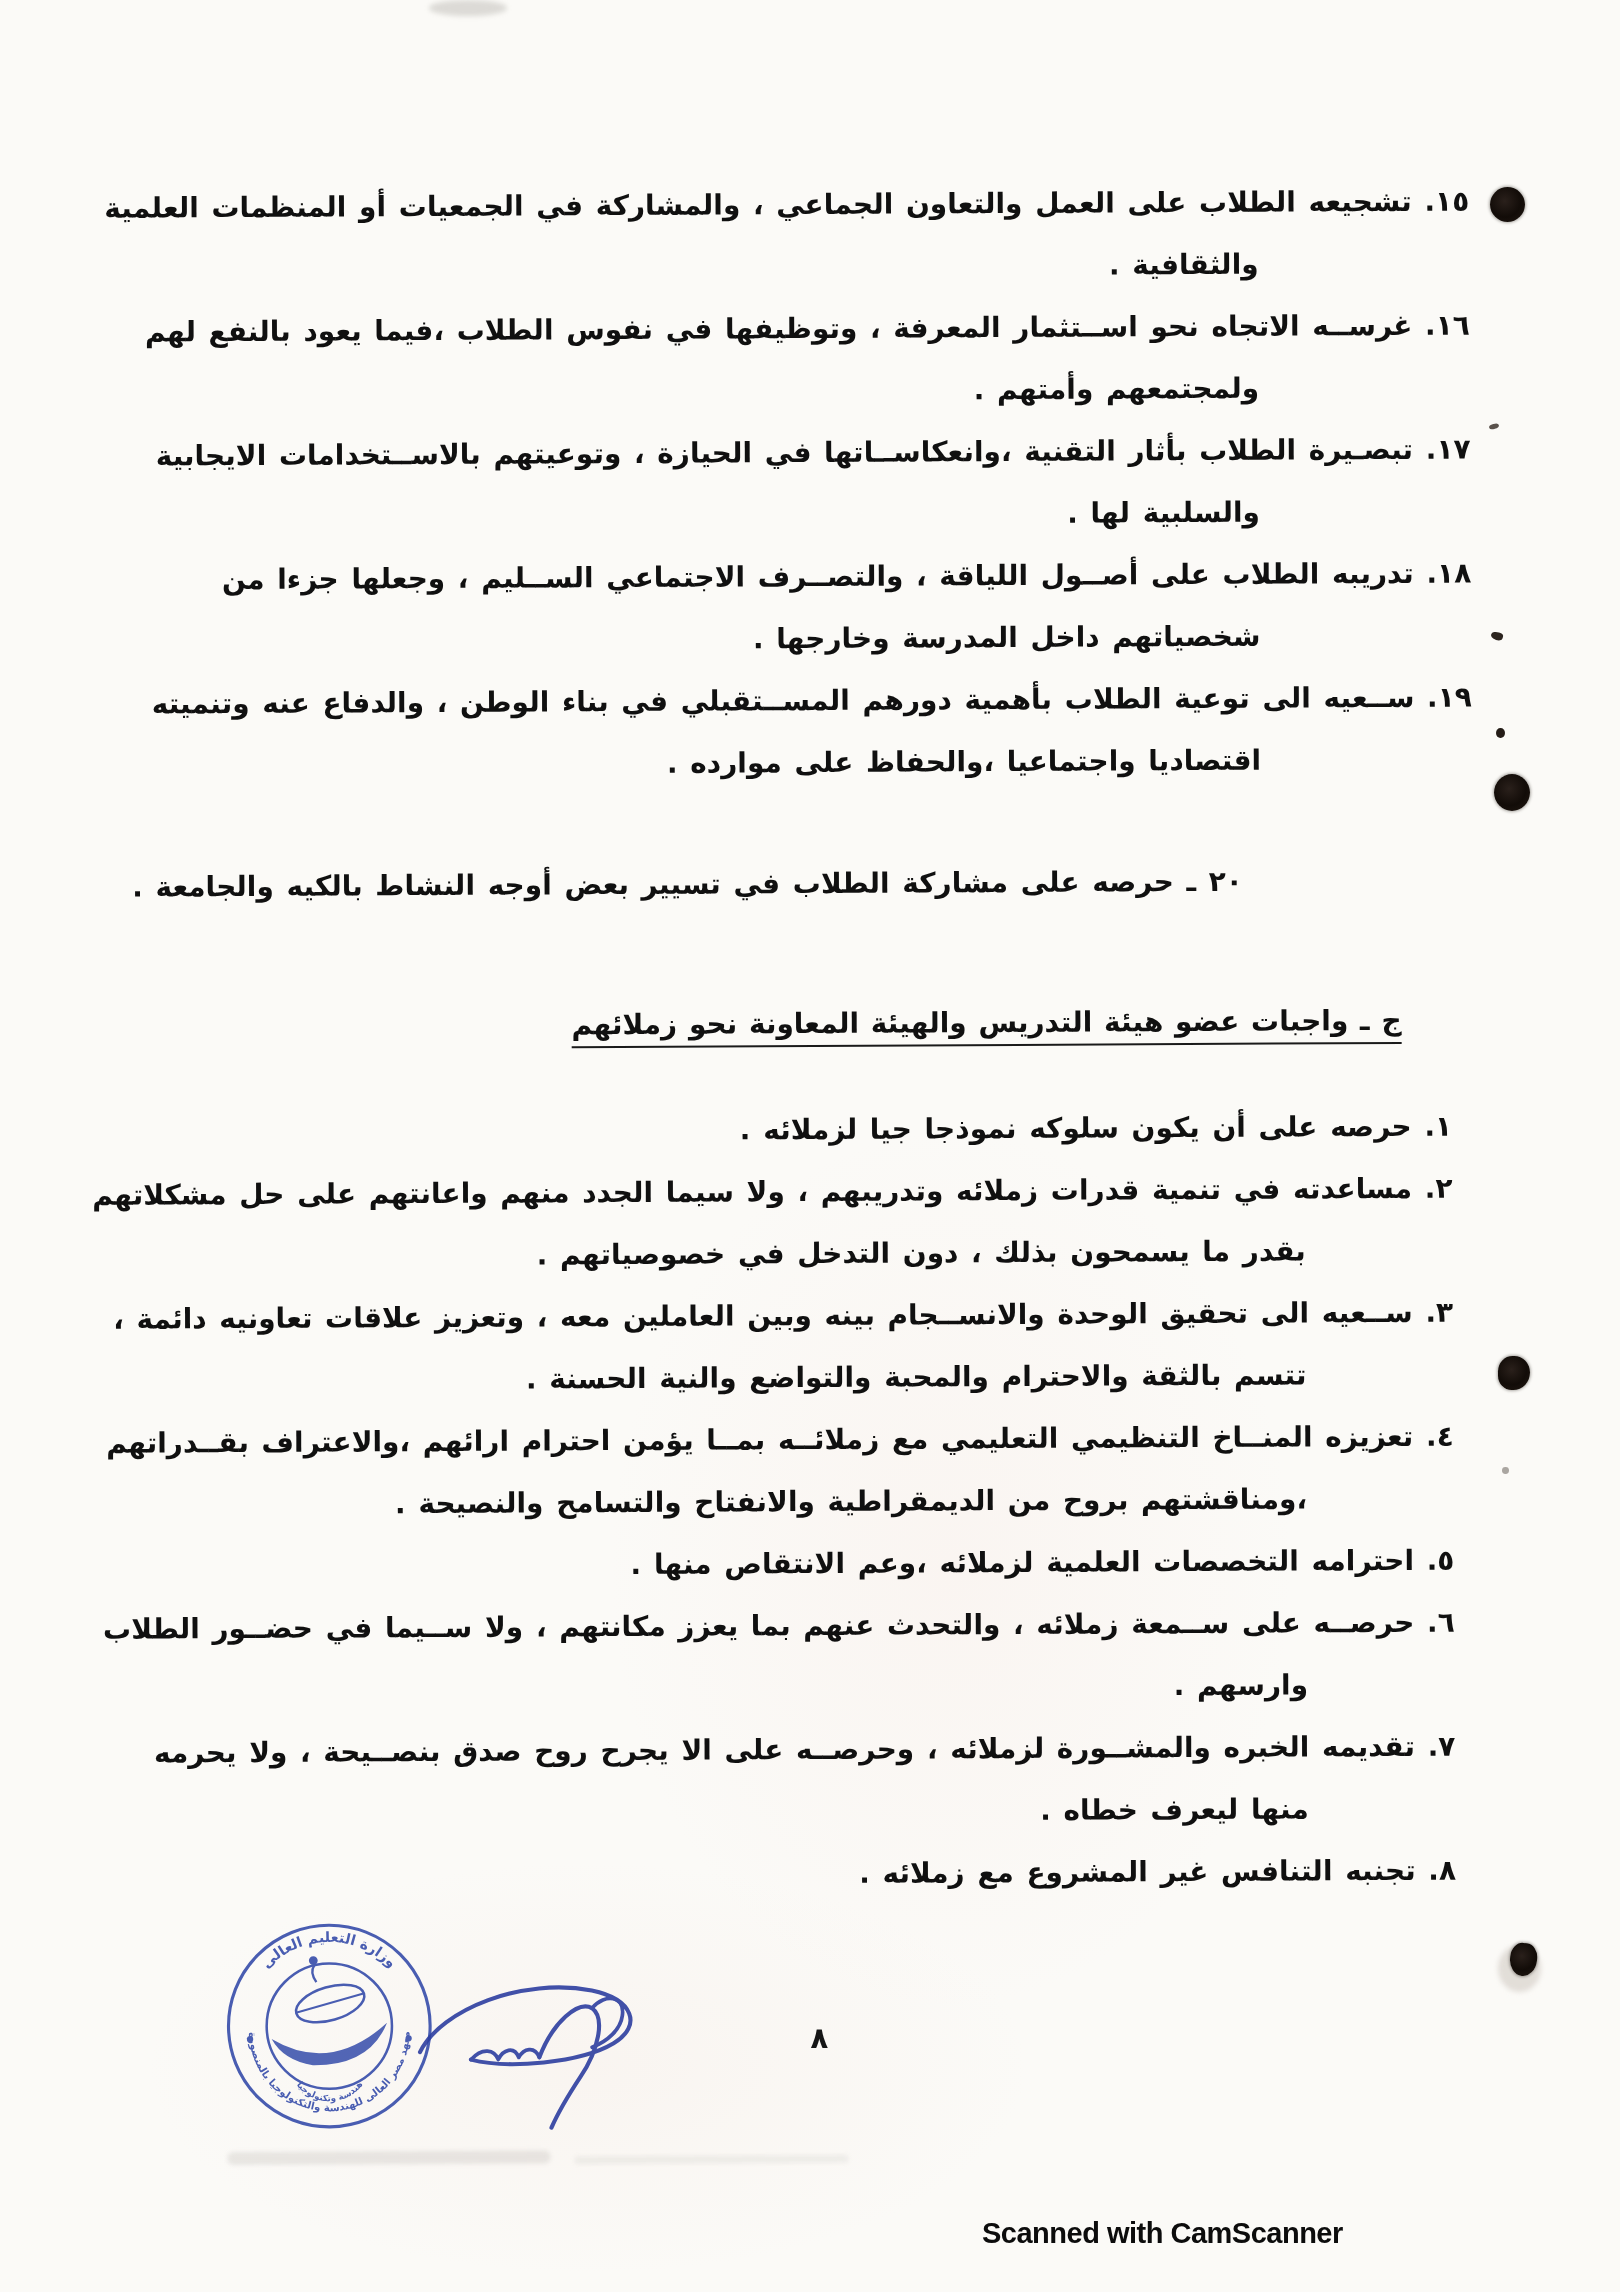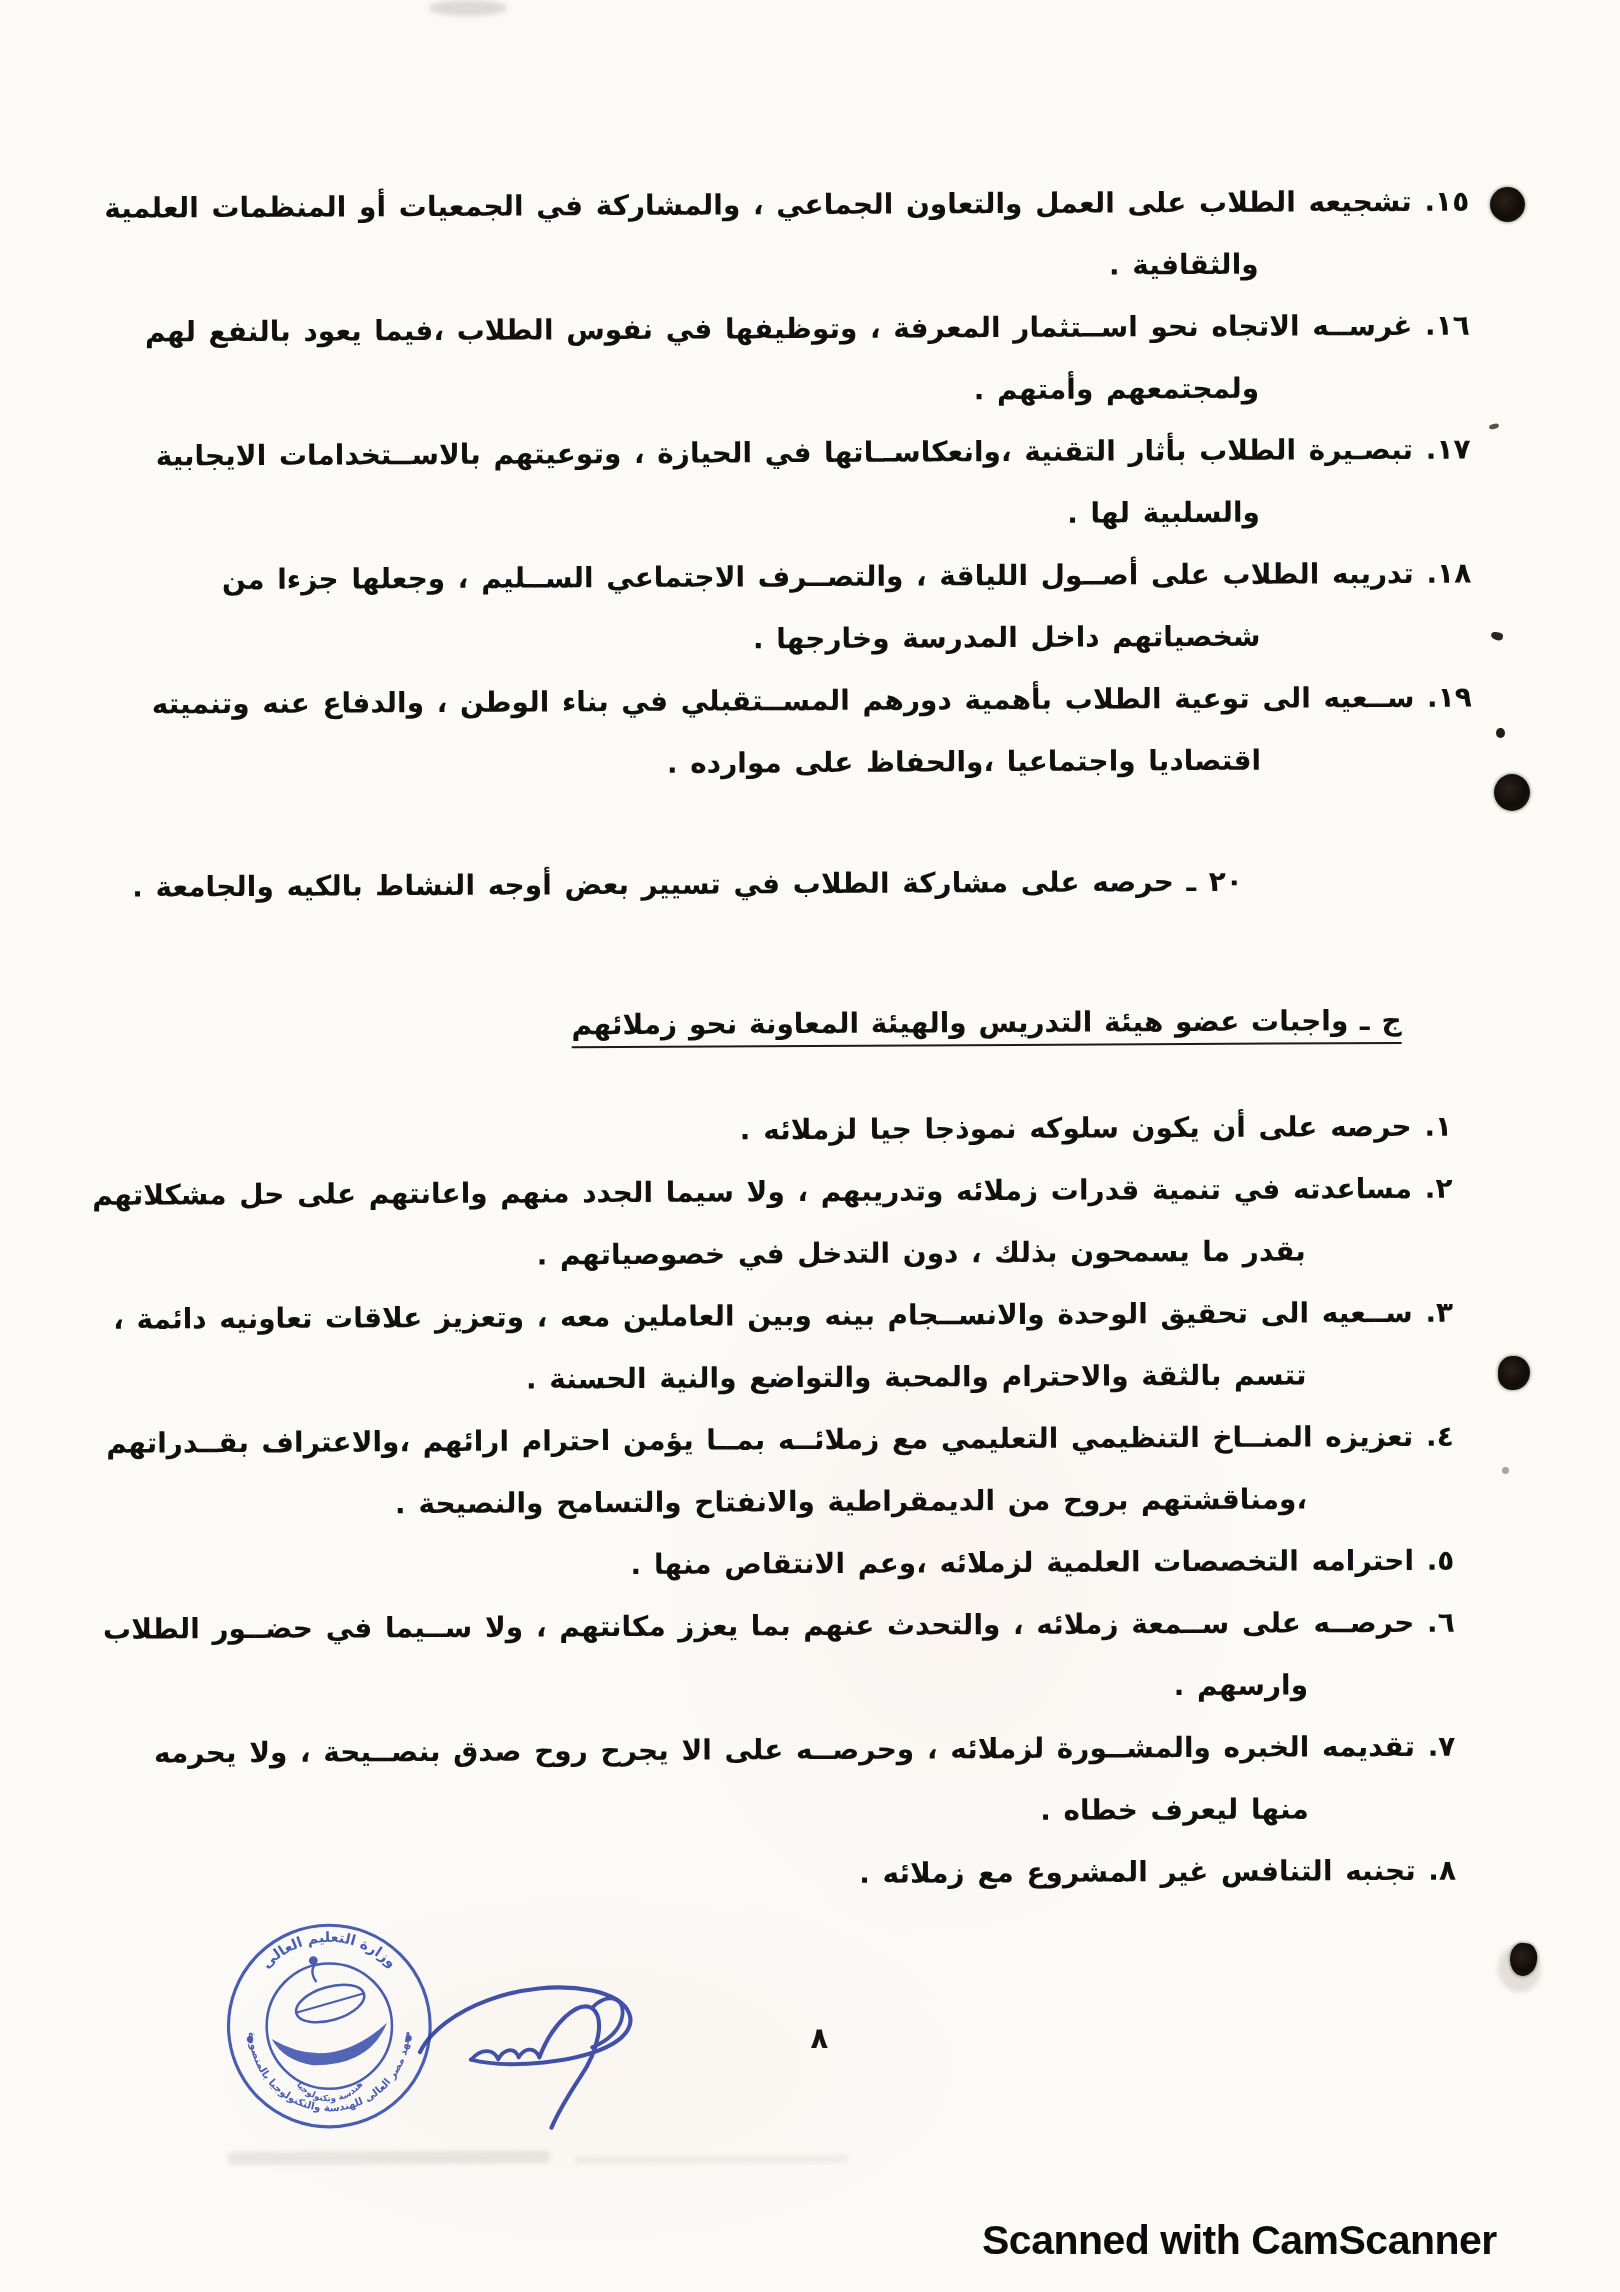--- a/index.html
+++ b/index.html
@@ -16,21 +16,21 @@
   .bottom-list{top:1099px;right:169px;width:1284px;}
   .line{white-space:nowrap;text-align:right;}
   .line.cont{padding-right:211px;}
   .bottom-list .line.cont{padding-right:147px;}
   .item.gap{margin-top:59px;}
   .item.indent .line{padding-right:230px;}
   .heading{position:absolute;top:984px;right:219px;font-size:28px;word-spacing:2px;
            border-bottom:2.9px solid #1a1a1a;padding-bottom:4.9px;}
   .pagenum{position:absolute;top:2021px;right:1620px;left:784px;width:59px;
            font-size:29px;text-align:center;color:#151515;}
-  .camscanner{position:absolute;left:982px;top:2217px;width:588px;font-size:41px;font-weight:bold;
+  .camscanner{position:absolute;left:982px;top:2217px;width:588px;font-size:29px;font-weight:bold;
               color:#0c0c0c;font-family:"Liberation Sans",sans-serif;letter-spacing:-0.5px;}
   
   .dot{position:absolute;border-radius:50%;background:radial-gradient(circle at 42% 40%,#2a201b 0%,#120c08 55%,#1a120d 80%);
        box-shadow:0 0 2.9px 1px rgba(30,22,16,0.35);}
   .dot1{left:1490px;top:187px;width:35px;height:35px;}
   .dot2{left:1494px;top:774px;width:36px;height:37px;}
   .dot3{left:1498px;top:1356px;width:32px;height:34px;border-radius:48% 52% 55% 45%;}
   .dot4{left:1510px;top:1943px;width:26.5px;height:33px;border-radius:50% 50% 58% 58%;transform:rotate(6deg);}
   .halo4{position:absolute;left:1498px;top:1945px;width:43px;height:47px;border-radius:50%;
          background:rgba(205,198,192,0.55);filter:blur(2.9px);}

